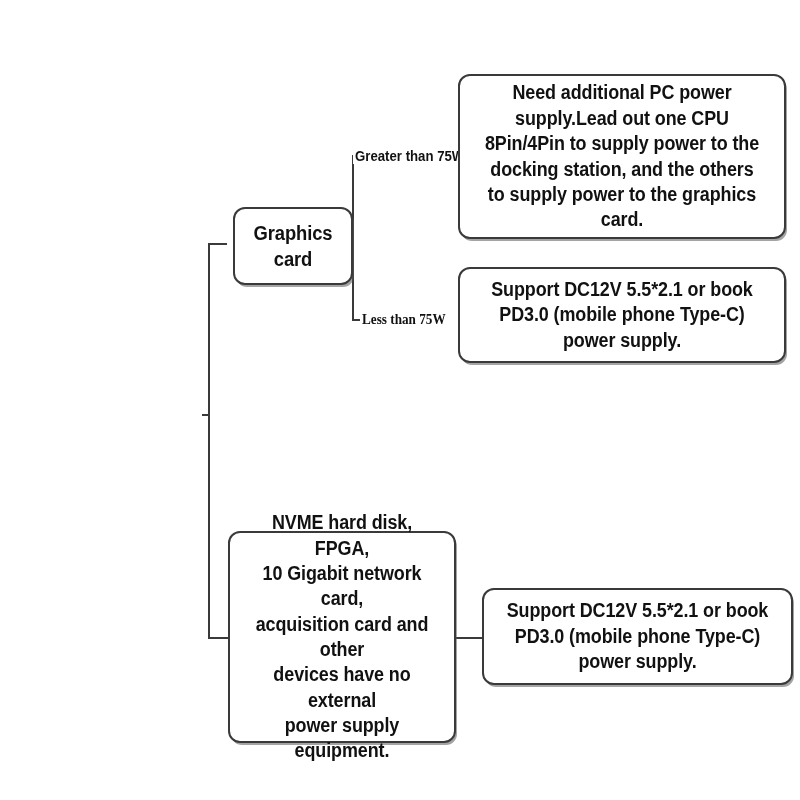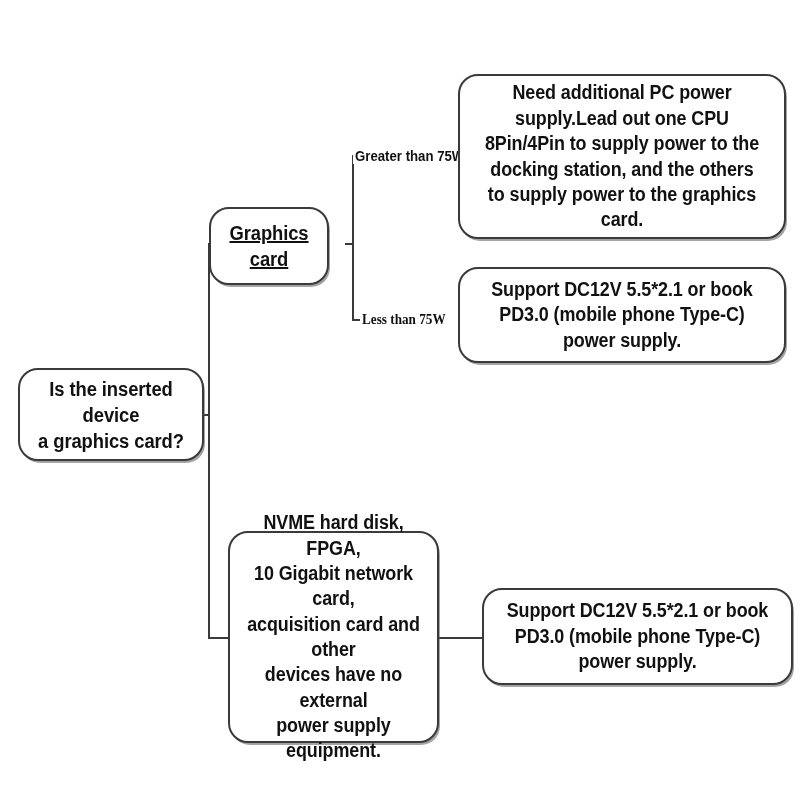--- a/index.html
+++ b/index.html
@@ -15,21 +15,21 @@
     font-family: "Liberation Sans", sans-serif;
     overflow: hidden;
   }
 
   
   .node {
     position: absolute;
     box-sizing: border-box;
     background: #ffffff;
     border: 2px solid #3a3a3a;
-    border-radius: 20px;
+    border-radius: 12px;
     display: flex;
     align-items: center;
     justify-content: center;
     text-align: center;
     color: #111111;
     font-weight: 600;
     line-height: 1.30;
     letter-spacing: -0.1px;
     box-shadow: 2px 3px 0 -1px rgba(90,90,90,0.55);
     padding: 4px 8px;
@@ -38,24 +38,24 @@
   .node .txt {
     display: block;
     width: 100%;
     transform: scaleX(0.92);
     transform-origin: center center;
     white-space: pre-line;
   }
 
   
   #node-root      { left: 18px;  top: 368px; width: 186px; height: 93px;  font-size: 20px; }
-  #node-gpu       { left: 209px; top: 207px; width: 120px; height: 78px;  font-size: 20px; text-decoration: underline; }
+  #node-gpu       { left: 233px; top: 207px; width: 120px; height: 78px;  font-size: 20px; }
   #node-hi-power  { left: 458px; top: 74px;  width: 328px; height: 165px; font-size: 19.5px; }
   #node-lo-power  { left: 458px; top: 267px; width: 328px; height: 96px;  font-size: 19.5px; }
-  #node-other-dev { left: 228px; top: 531px; width: 211px; height: 212px; font-size: 19.5px; }
+  #node-other-dev { left: 228px; top: 531px; width: 228px; height: 212px; font-size: 19.5px; }
   #node-other-sup { left: 482px; top: 588px; width: 311px; height: 97px;  font-size: 19.5px; }
 
   
   .ln {
     position: absolute;
     background: #3a3a3a;
     z-index: 1;
   }
   .ln.h { height: 2px; }
   .ln.v { width: 2px; }
@@ -103,24 +103,20 @@
 
   <div class="ln h" style="left:439px; top:637px; width:45px;"></div>
 
   <div class="edge-label" id="lbl-gt75">
     <span class="txt">Greater than 75W</span>
   </div>
   <div class="edge-label" id="lbl-lt75">
     <span class="txt">Less than 75W</span>
   </div>
 
-  <div class="node" id="node-root">
-    <span class="txt">Is the inserted device
-a graphics card?</span>
-  </div>
 
   <div class="node" id="node-gpu">
     <span class="txt">Graphics card</span>
   </div>
 
   <div class="node" id="node-hi-power">
     <span class="txt">Need additional PC power supply.Lead out one CPU 8Pin/4Pin to supply power to the docking station, and the others to supply power to the graphics card.</span>
   </div>
 
   <div class="node" id="node-lo-power">

